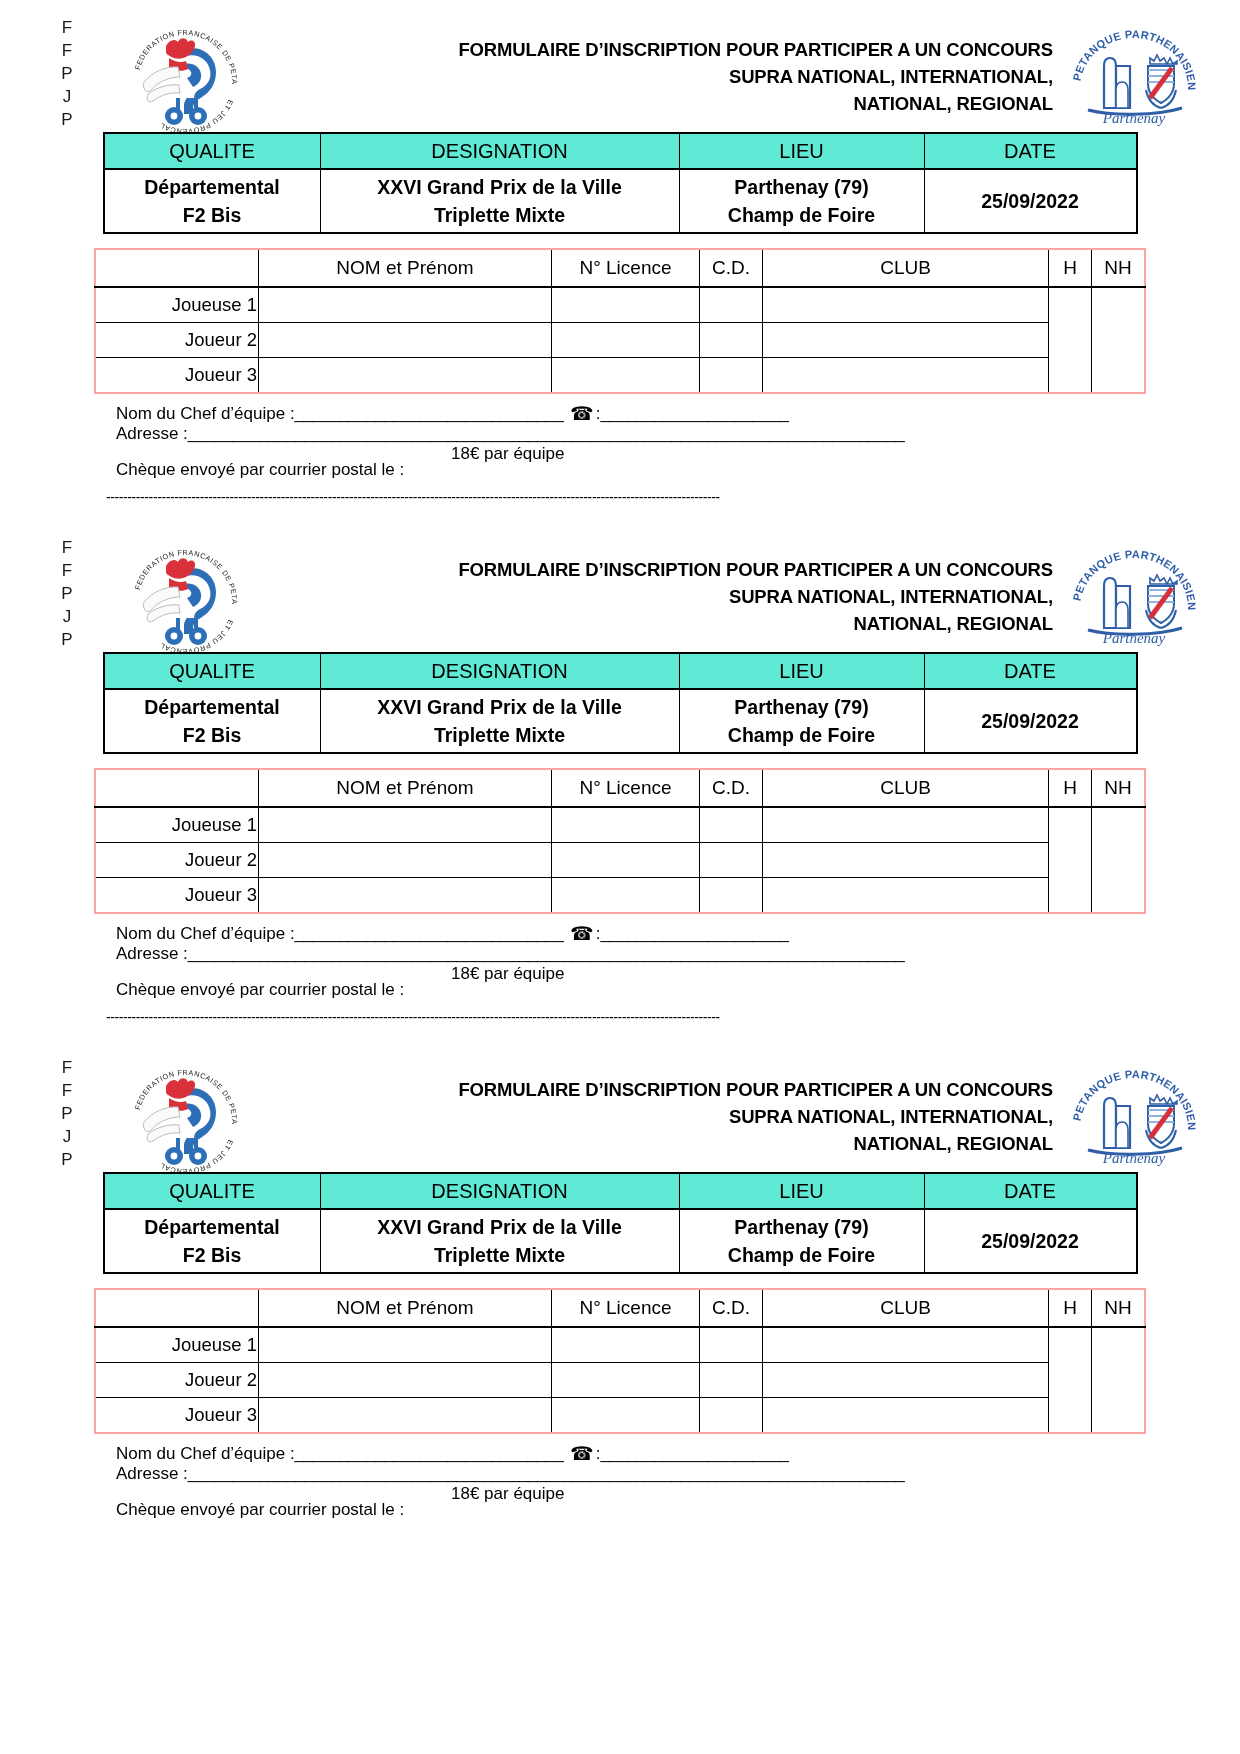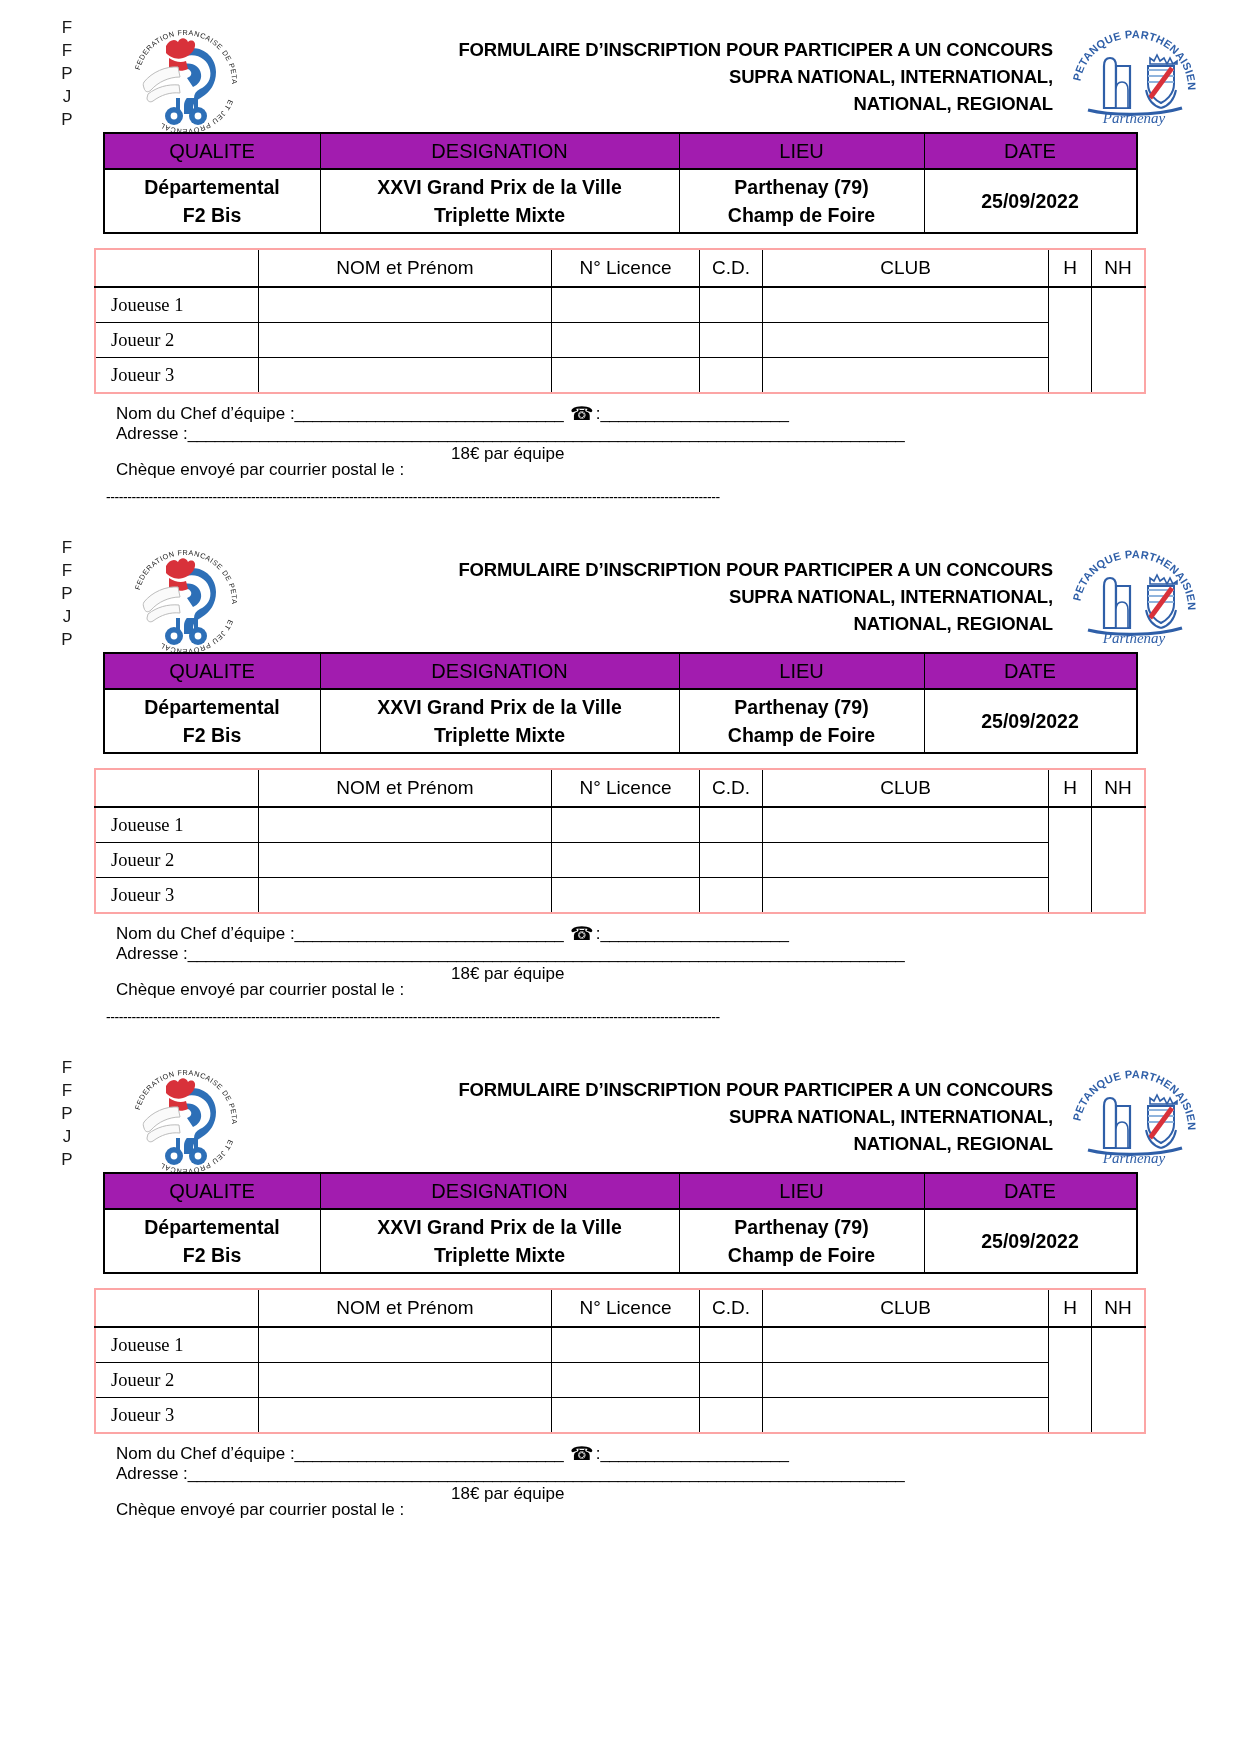--- a/index.html
+++ b/index.html
@@ -58,21 +58,21 @@
     margin:0 auto;
     table-layout:fixed;
     border:2px solid #000;
   }
   .t-qualite td{
     border:1px solid #000;
     text-align:center;
     vertical-align:middle;
   }
   .t-qualite tr.hdr td{
-    background:#a21caf;
+    background:#5eead4;
     font-size:20px;
     font-weight:normal;
     height:32px;
     border-bottom:2px solid #000;
   }
   .t-qualite tr.val td{
     font-size:19.5px;
     font-weight:bold;
     height:60px;
     line-height:28px;
@@ -94,24 +94,23 @@
     height:32px;
     font-size:19px;
     vertical-align:middle;
   }
   .t-players tr.hdr td{
     text-align:center;
     border-bottom:2px solid #000;
     height:34px;
   }
   .t-players td.rowlabel{
-    padding-left:15px;
-    text-align:left;
+    padding-left:7px;
+    text-align:right;
     font-size:18.5px;
-    font-family:Liberation Serif, serif;
   }
   .t-players td.blank{}
   .p-c1{width:160px;}
   .p-c2{width:290px;}
   .p-c3{width:145px;}
   .p-c4{width:60px;}
   .p-c5{width:283px;}
   .p-c6{width:40px;}
   .p-c7{width:50px;}
 

